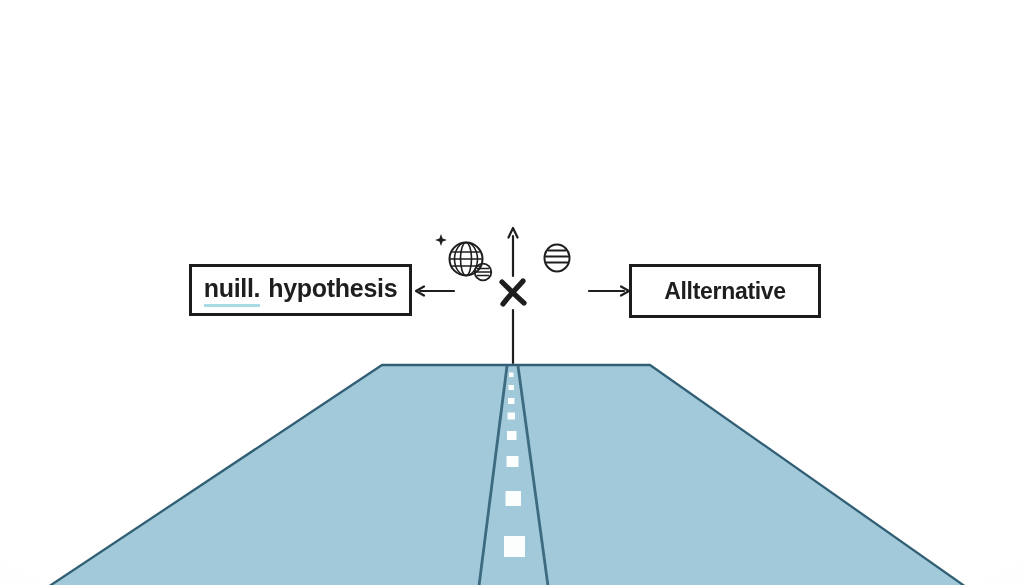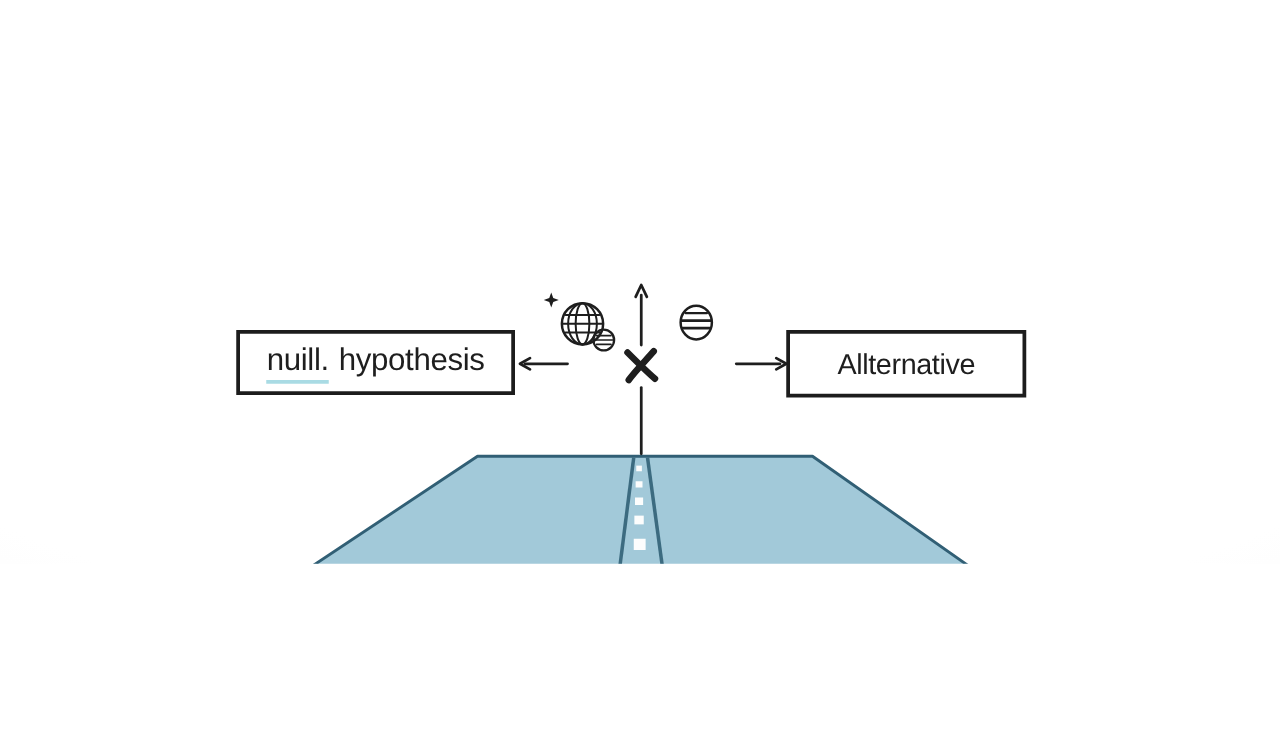--- a/index.html
+++ b/index.html
@@ -1,22 +1,23 @@
 <!DOCTYPE html>
 <html style="--ink: #1e1e1e; --box-border: #1c1c1c; --underline: #a9dbe4; --road-fill: #a2c9d9; --road-edge: #315f75; --lane-line: #3c6b80; --dash-white: #fcfdfd; --background: #fdfdfd;"><head>
 <meta charset="utf-8">
 <style>
   html, body { margin: 0; padding: 0; }
   #canvas {
     position: relative;
     width: 1024px;
-    height: 451px;
+    height: 585px;
     overflow: hidden;
     background: radial-gradient(130% 130% at 50% 42%, #ffffff 55%, #f2f2f2 100%);
     font-family: "Liberation Sans", "DejaVu Sans", sans-serif;
+    font-weight: bold;
   }
   #scene { position: absolute; left: 0; top: 0; width: 1024px; height: 585px; }
 
   
   .stroke-ink   { stroke: var(--ink); fill: none; stroke-linecap: round; stroke-linejoin: round; }
   .fill-ink     { fill: var(--ink); stroke: none; }
   .road-surface { fill: var(--road-fill); stroke: none; }
   .road-edge    { stroke: var(--road-edge); fill: none; stroke-linecap: round; stroke-linejoin: round; }
   .lane         { stroke: var(--lane-line); fill: none; stroke-linecap: butt; }
   .dash         { fill: var(--dash-white); stroke: none; }

